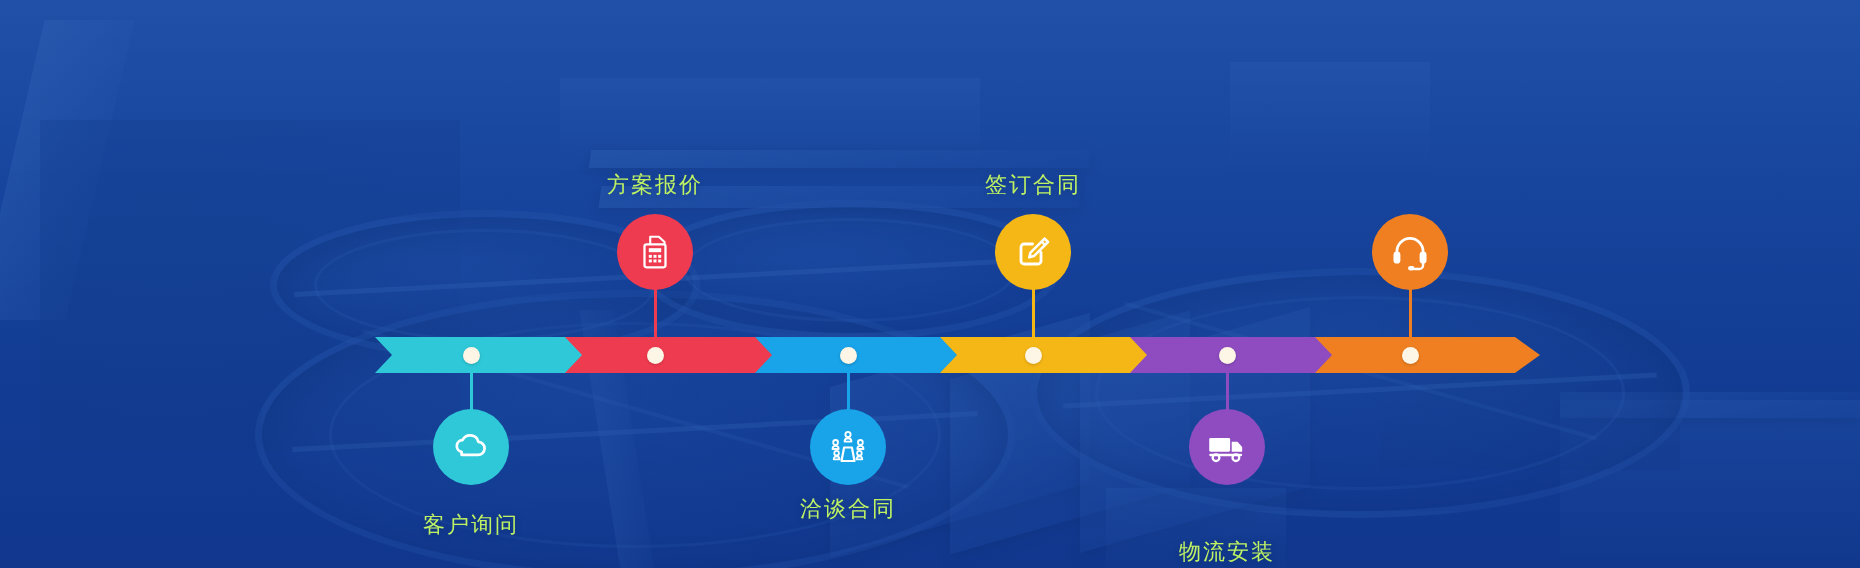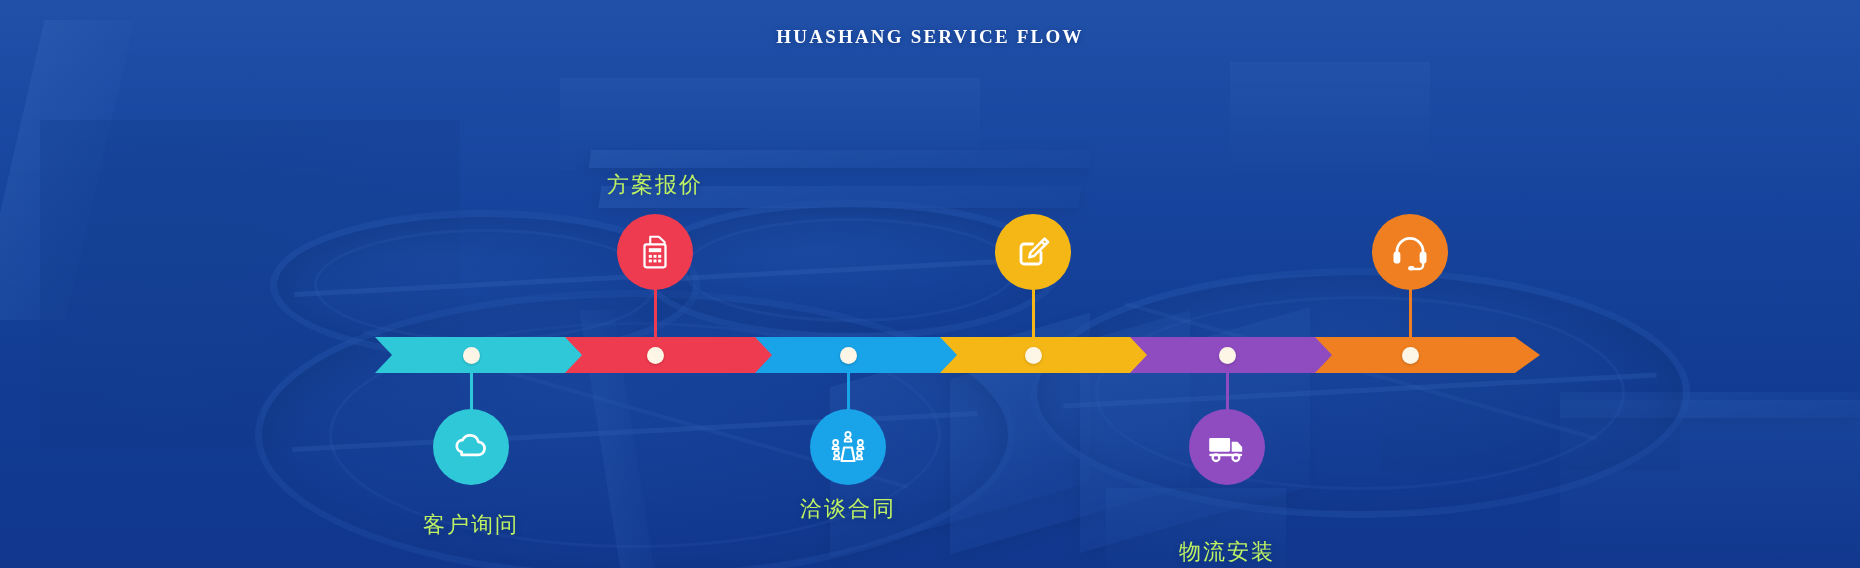--- a/index.html
+++ b/index.html
@@ -154,21 +154,20 @@
     <div class="tank" style="left:640px;top:200px;width:420px;height:140px;">
       <div class="rim"></div>
         <div class="bridge"></div>
     </div>
 
     <div class="bg-tint"></div>
     <div class="bg-tint2"></div>
   </div>
 
   <div class="title-wrap">
-    <div class="title-en">HUASHANG SERVICE FLOW</div>
   </div>
 
   <div id="flow">
       <div class="chev" style="left: 375px; top: 337px;">
         <svg width="217" height="36" viewBox="0 0 217 36">
           <polygon points="0,0 200,0 217,18 200,36 0,36 17,18" fill="#2ec8d8"></polygon>
         </svg>
       </div>
       <div class="stem" style="left: 469.5px; background: rgb(46, 200, 216); top: 355px; height: 58px;"></div>
       <div class="node-dot" style="left: 462.5px; top: 346.5px; background: rgb(253, 246, 230);"></div>
@@ -237,20 +236,21 @@
       <div class="node-dot" style="left: 1024.5px; top: 346.5px; background: rgb(253, 246, 230);"></div>
       <div class="bubble" style="left: 995px; top: 214px; background: rgb(245, 183, 21);">
         <span>
           <svg width="44" height="44" viewBox="0 0 44 44">
             <path d="M30 22.5V31a3 3 0 0 1-3 3H13a3 3 0 0 1-3-3V17a3 3 0 0 1 3-3h8.6" fill="none" stroke="#fff" stroke-width="2.8" stroke-linecap="round" stroke-linejoin="round"></path>
             <path d="M33.6 8.6l3.4 3.4-14.1 14.1-4.6 1.2 1.2-4.6z" fill="none" stroke="#fff" stroke-width="2.6" stroke-linejoin="round"></path>
             <path d="M30.6 11.6l3.4 3.4" stroke="#fff" stroke-width="2.2"></path>
           </svg>
         </span>
       </div>
+      <div class="step-label" style="left: 923px; width: 220px; top: 170px;">签订合同</div>
       <div class="chev" style="left: 1130px; top: 337px;">
         <svg width="217" height="36" viewBox="0 0 217 36">
           <polygon points="0,0 200,0 217,18 200,36 0,36 17,18" fill="#8e4cc0"></polygon>
         </svg>
       </div>
       <div class="stem" style="left: 1225.5px; background: rgb(142, 76, 192); top: 355px; height: 58px;"></div>
       <div class="node-dot" style="left: 1218.5px; top: 346.5px; background: rgb(253, 246, 230);"></div>
       <div class="bubble" style="left: 1189px; top: 409px; background: rgb(142, 76, 192);">
         <span>
           <svg width="46" height="46" viewBox="0 0 44 44">

